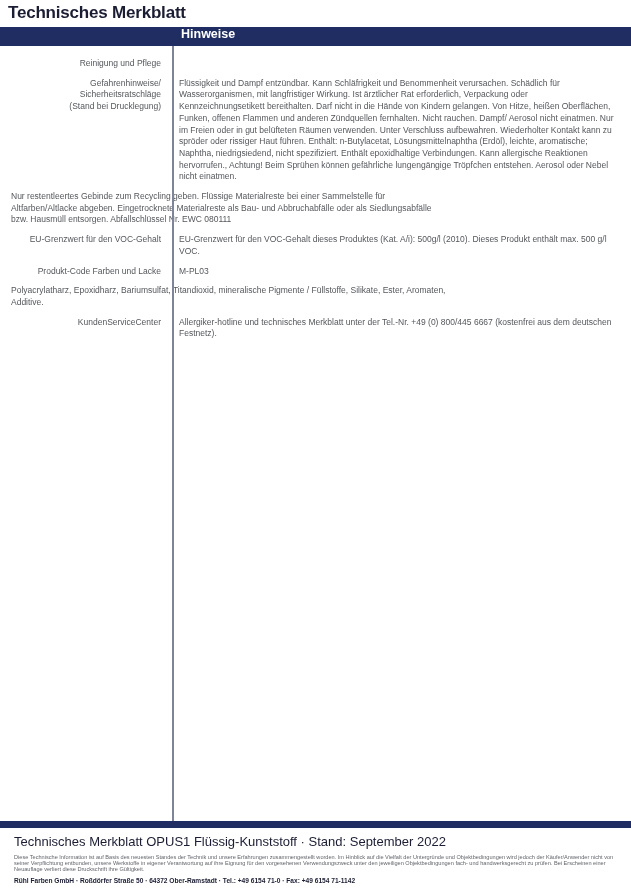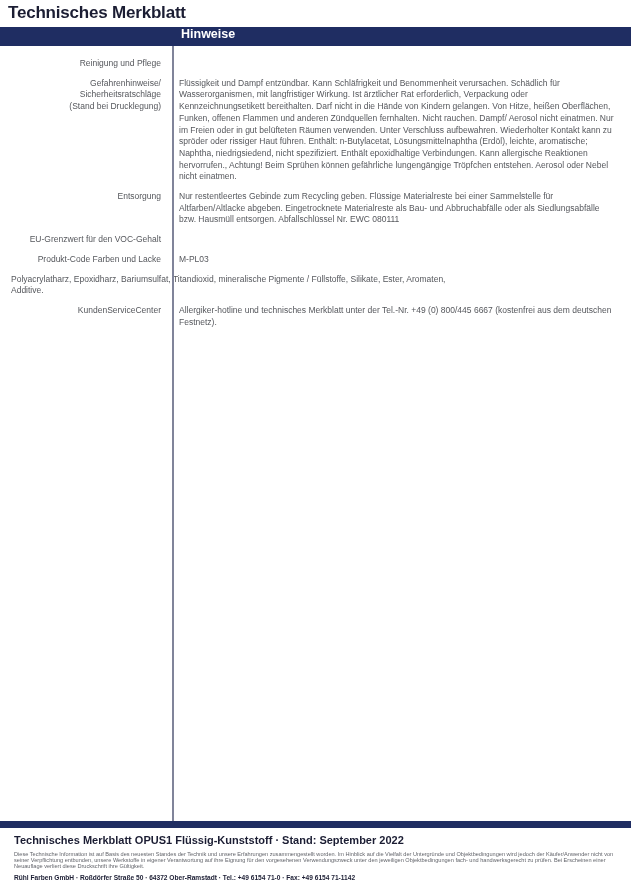--- a/index.html
+++ b/index.html
@@ -61,22 +61,22 @@
     box-sizing: border-box;
     width: 447px;
     padding-left: 11px;
     font-size: 8.5px;
     line-height: 11.7px;
     color: #55575c;
   }
   .bottom-bar { height: 7px; background: #1f2d62; }
   .footer { padding: 6px 12px 0 14px; }
   .f-title {
-    font-size: 11px;
-    font-weight: bold;
+    font-size: 13px;
+    font-weight: normal;
     color: #1b1d33;
     margin-bottom: 5px;
   }
   .f-disclaimer {
     width: 604px;
     font-size: 5.6px;
     line-height: 6px;
     color: #63656b;
     margin-bottom: 5px;
   }
@@ -105,26 +105,26 @@
     </div>
 
     <div class="row">
       <div class="label">Gefahrenhinweise/
 Sicherheitsratschläge
 (Stand bei Drucklegung)</div>
       <div class="value">Flüssigkeit und Dampf entzündbar. Kann Schläfrigkeit und Benommenheit verursachen. Schädlich für Wasserorganismen, mit langfristiger Wirkung. Ist ärztlicher Rat erforderlich, Verpackung oder Kennzeichnungsetikett bereithalten. Darf nicht in die Hände von Kindern gelangen. Von Hitze, heißen Oberflächen, Funken, offenen Flammen und anderen Zündquellen fernhalten. Nicht rauchen. Dampf/ Aerosol nicht einatmen. Nur im Freien oder in gut belüfteten Räumen verwenden. Unter Verschluss aufbewahren. Wiederholter Kontakt kann zu spröder oder rissiger Haut führen. Enthält: n-Butylacetat, Lösungsmittelnaphtha (Erdöl), leichte, aromatische; Naphtha, niedrigsiedend, nicht spezifiziert. Enthält epoxidhaltige Verbindungen. Kann allergische Reaktionen hervorrufen., Achtung! Beim Sprühen können gefährliche lungengängige Tröpfchen entstehen. Aerosol oder Nebel nicht einatmen.</div>
     </div>
 
     <div class="row">
-      <div class="label">Entsorgung</div>
       <div class="value">Nur restentleertes Gebinde zum Recycling geben. Flüssige Materialreste bei einer Sammelstelle für Altfarben/Altlacke abgeben. Eingetrocknete Materialreste als Bau- und Abbruchabfälle oder als Siedlungsabfälle bzw. Hausmüll entsorgen. Abfallschlüssel Nr. EWC 080111</div>
     </div>
 
     <div class="row">
       <div class="label">EU-Grenzwert für den VOC-Gehalt</div>
+      <div class="value">EU-Grenzwert für den VOC-Gehalt dieses Produktes (Kat. A/i): 500g/l (2010). Dieses Produkt enthält max. 500 g/l VOC.</div>
     </div>
 
     <div class="row">
       <div class="label">Produkt-Code Farben und Lacke</div>
       <div class="value">M-PL03</div>
     </div>
 
     <div class="row">
       <div class="value">Polyacrylatharz, Epoxidharz, Bariumsulfat, Titandioxid, mineralische Pigmente / Füllstoffe, Silikate, Ester, Aromaten, Additive.</div>
     </div>

